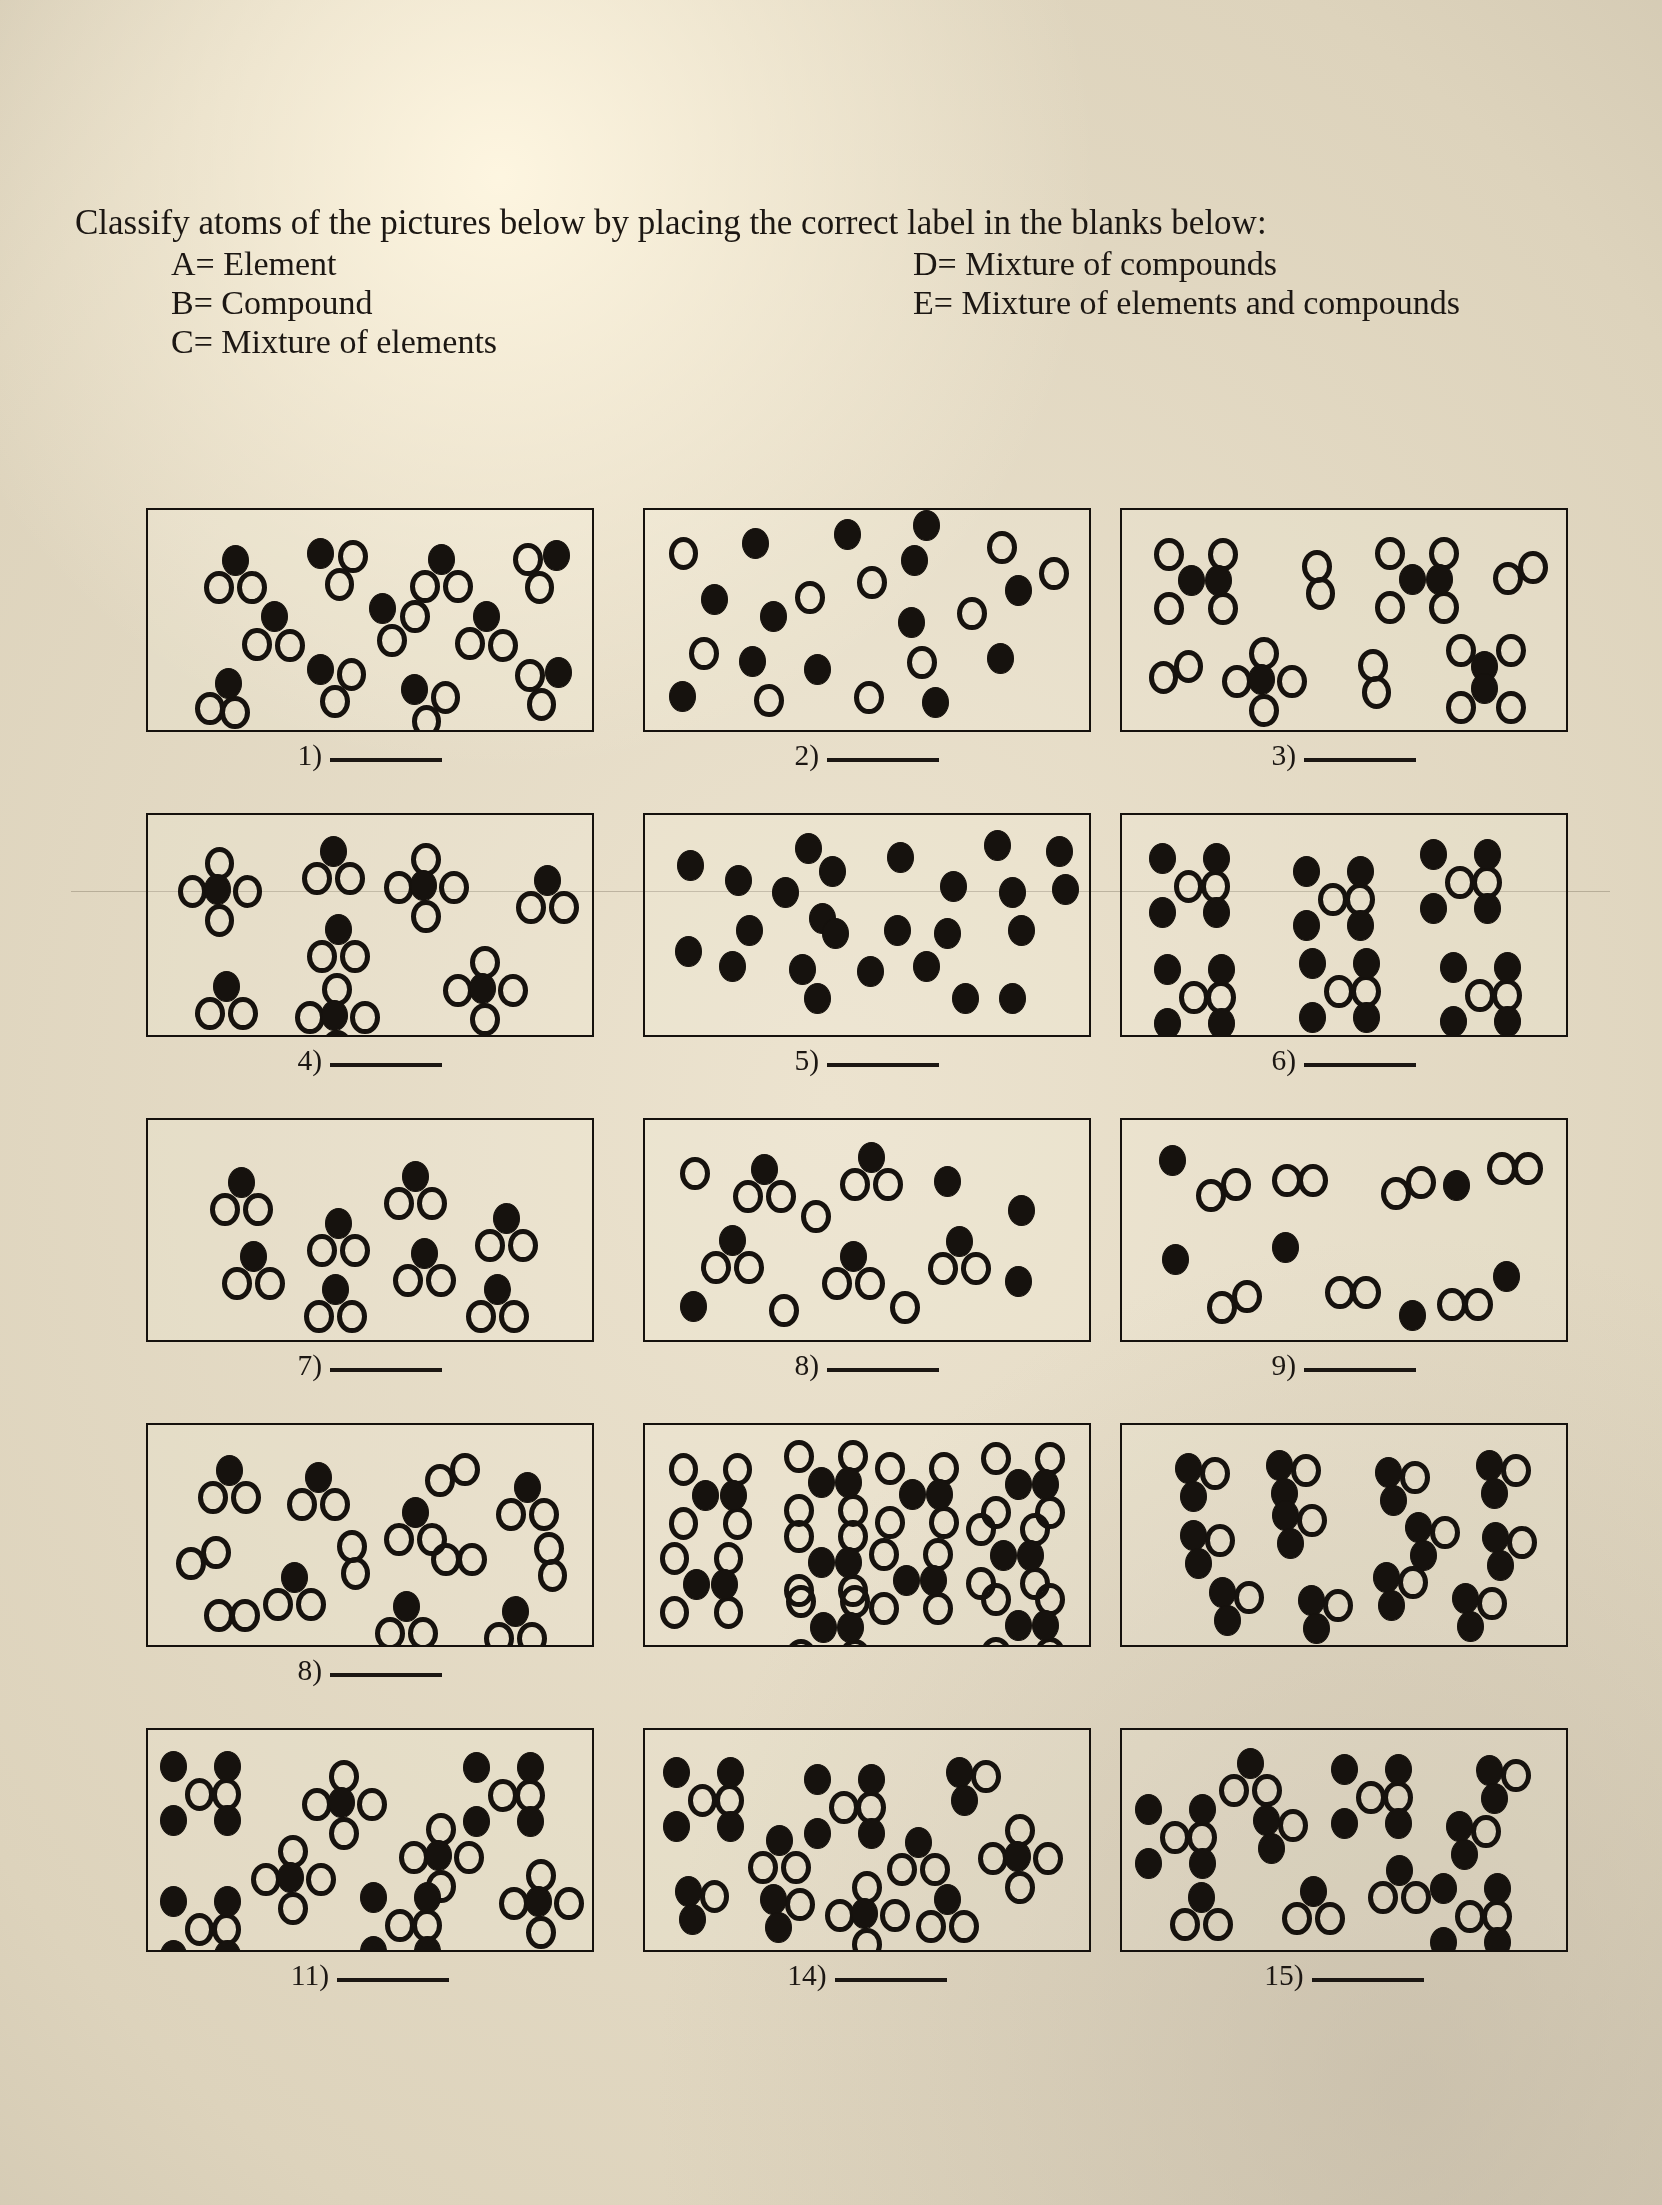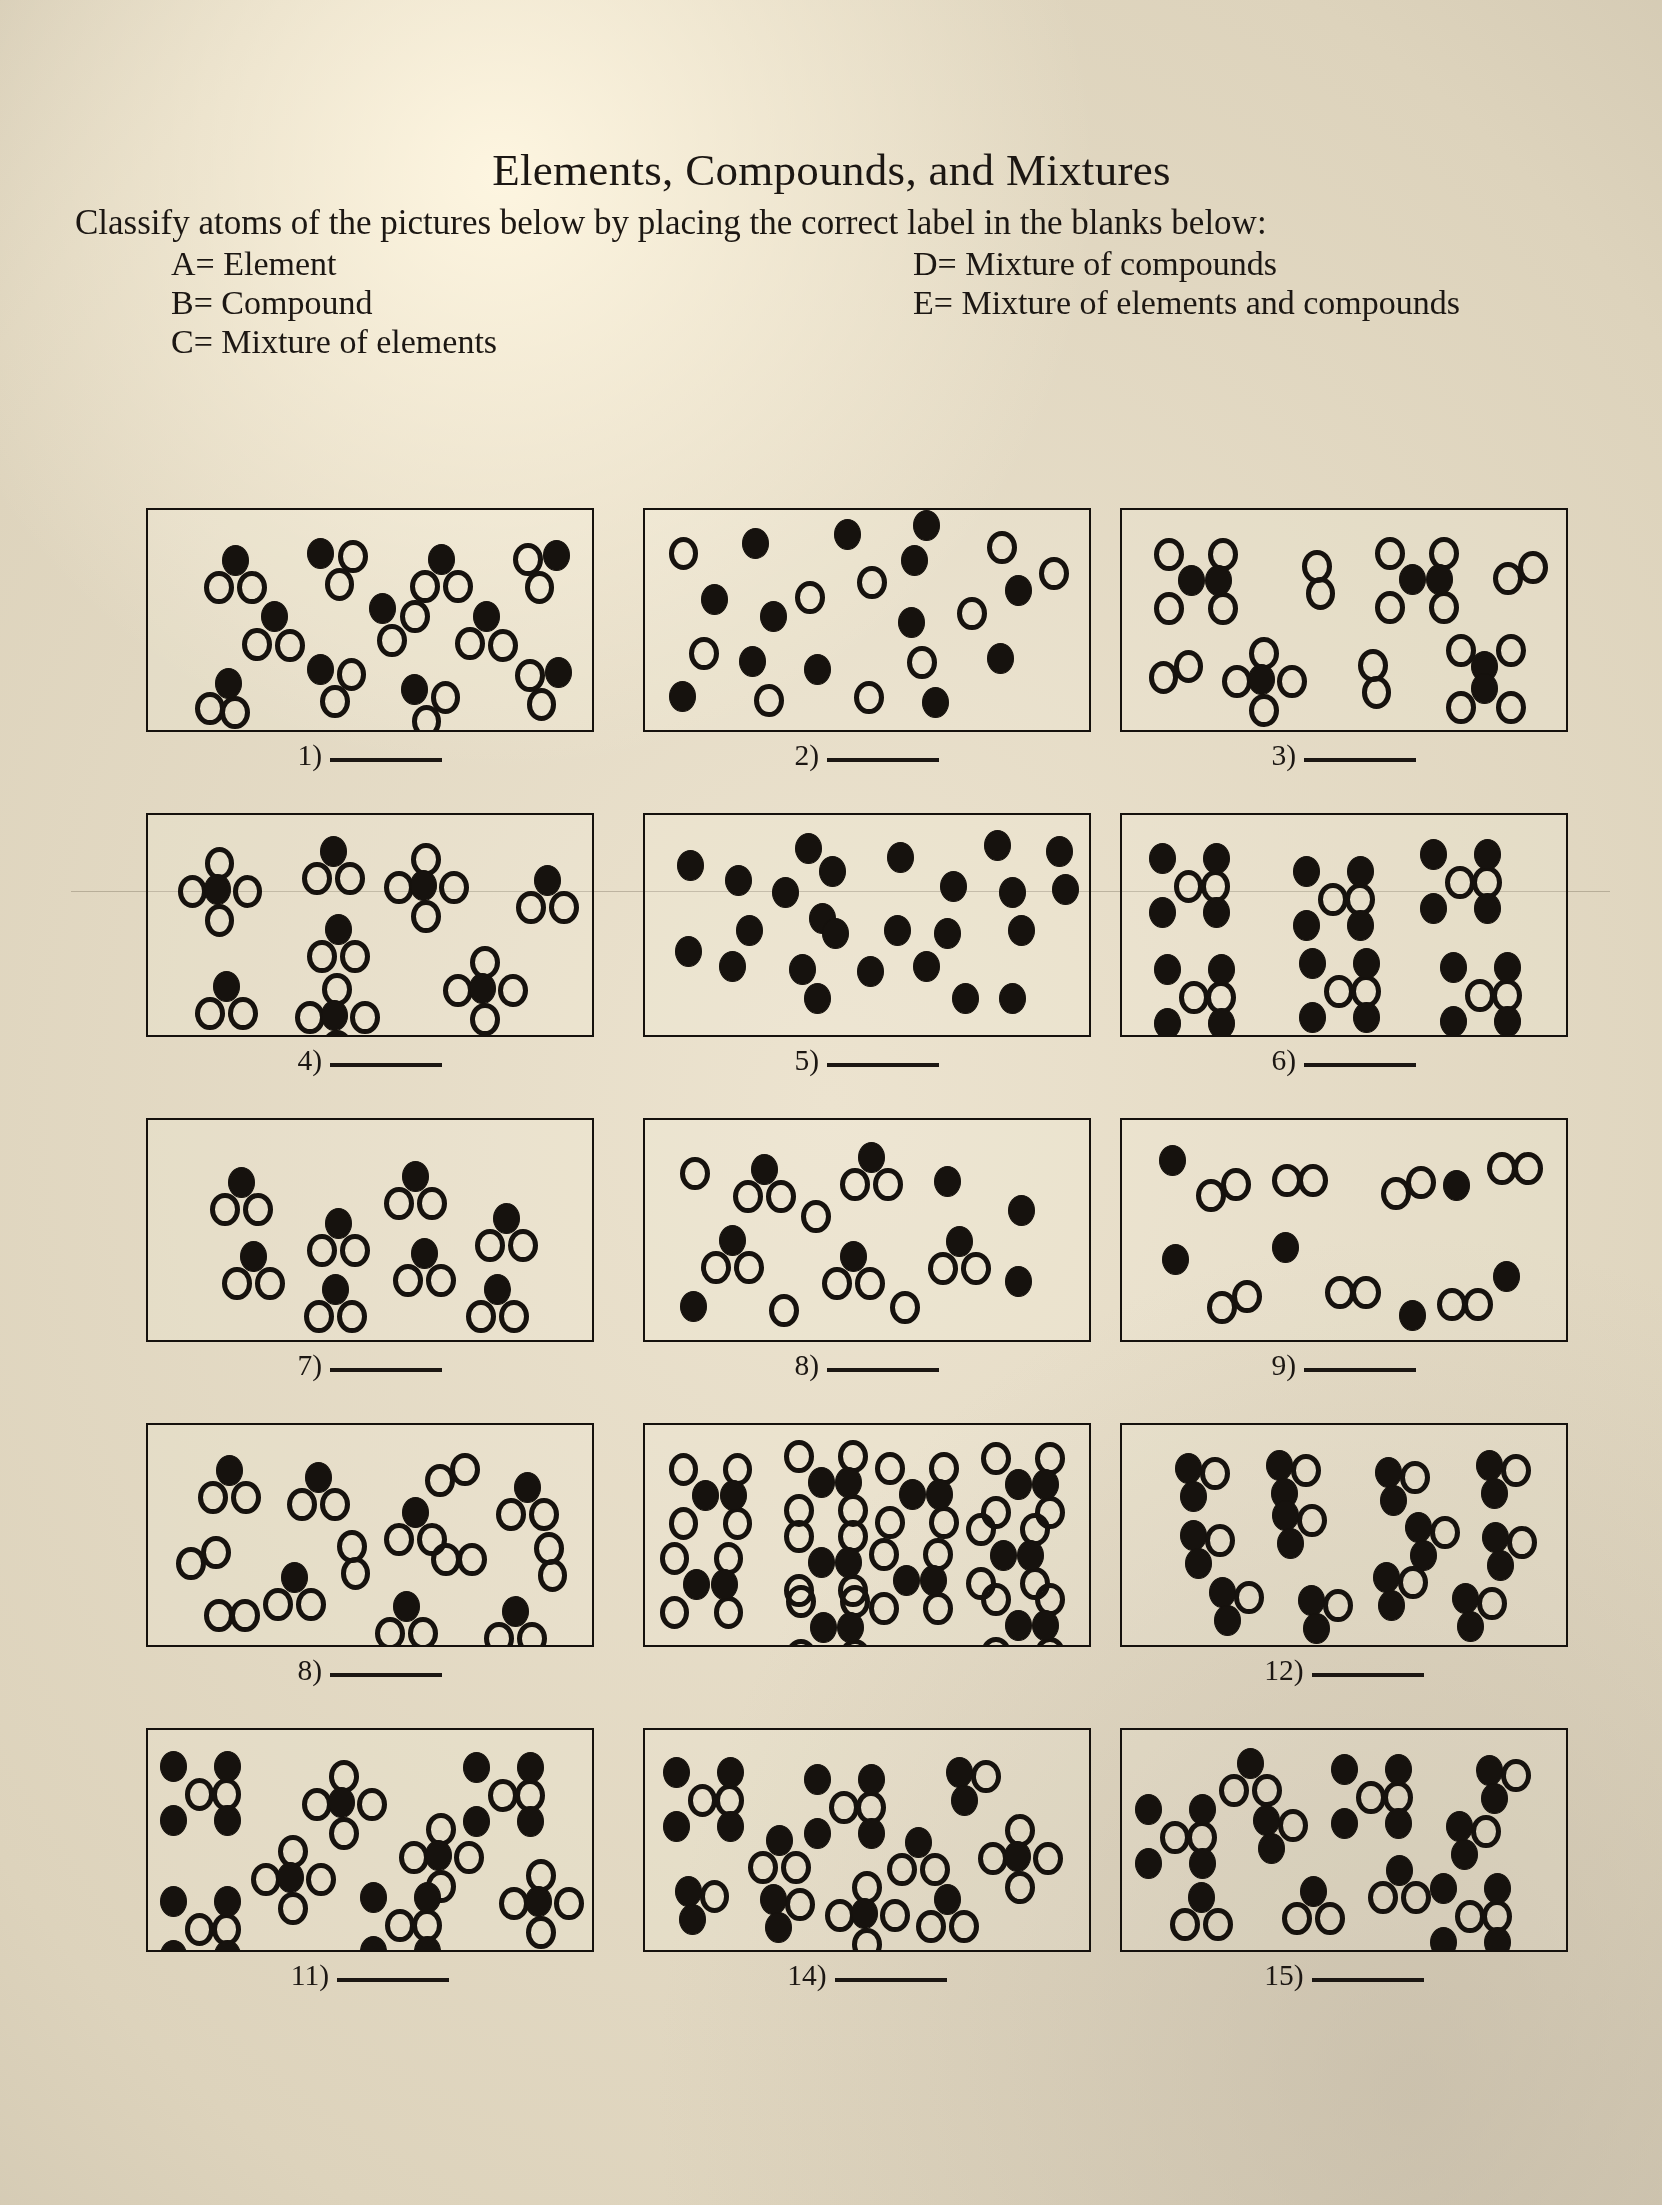--- a/index.html
+++ b/index.html
@@ -83,21 +83,20 @@
   }
   .f1{top:891px;}
 </style>
 </head>
 <body>
 
 <div class="paper-bg"></div>
 
 <div class="sheet">
 
-  <div class="title">Elements, Compounds, and Mixtures</div>
 
   <div class="instr">Classify atoms of the pictures below by placing the correct label in the blanks below:</div>
 
   <div class="key">
     <div class="key-col key-right">
       <div class="key-item">D= Mixture of compounds</div>
       <div class="key-item">E= Mixture of elements and compounds</div>
     </div>
     <div class="key-col key-left">
       <div class="key-item">A= Element</div>
@@ -743,21 +742,20 @@
                 <div class="atom filled" style="left: 0px; top: 0px; width: 27px; height: 31px;"></div>
                 <div class="atom filled" style="left: 4.7px; top: 28px; width: 27px; height: 31px;"></div>
               </div>
               <div style="position: absolute; left: 330px; top: 158px;">
                 <div class="atom open" style="left: 25px; top: 3.5px; width: 29.5px; height: 33px;"></div>
                 <div class="atom filled" style="left: 0px; top: 0px; width: 27px; height: 31px;"></div>
                 <div class="atom filled" style="left: 4.7px; top: 28px; width: 27px; height: 31px;"></div>
               </div>
             </div>
           </div>
-          <div class="label"><span class="num">12)</span><span class="blank"></span></div>
         </div>
       </div>
       <div class="row">
         <div class="cell c0">
           <div class="box">
             <div class="boxinner">
               <div style="position: absolute; left: 11.8px; top: 20.6px;">
                 <div class="atom open" style="left: 25px; top: 27px; width: 29.5px; height: 33px;"></div>
                 <div class="atom open" style="left: 52px; top: 27px; width: 29.5px; height: 33px;"></div>
                 <div class="atom filled" style="left: 0px; top: 0px; width: 27px; height: 31px;"></div>

